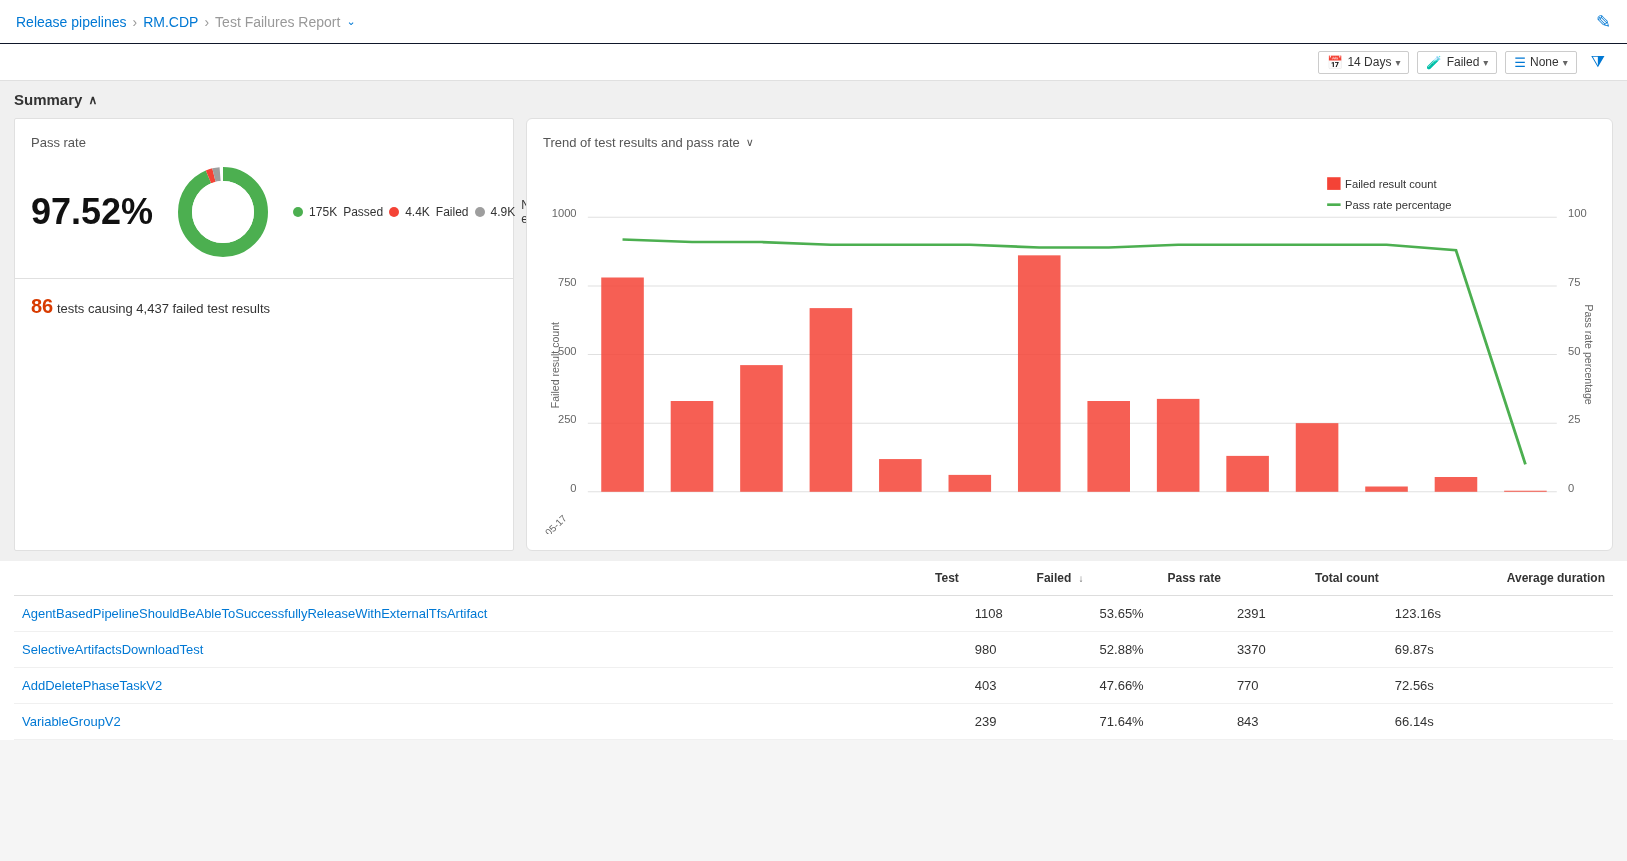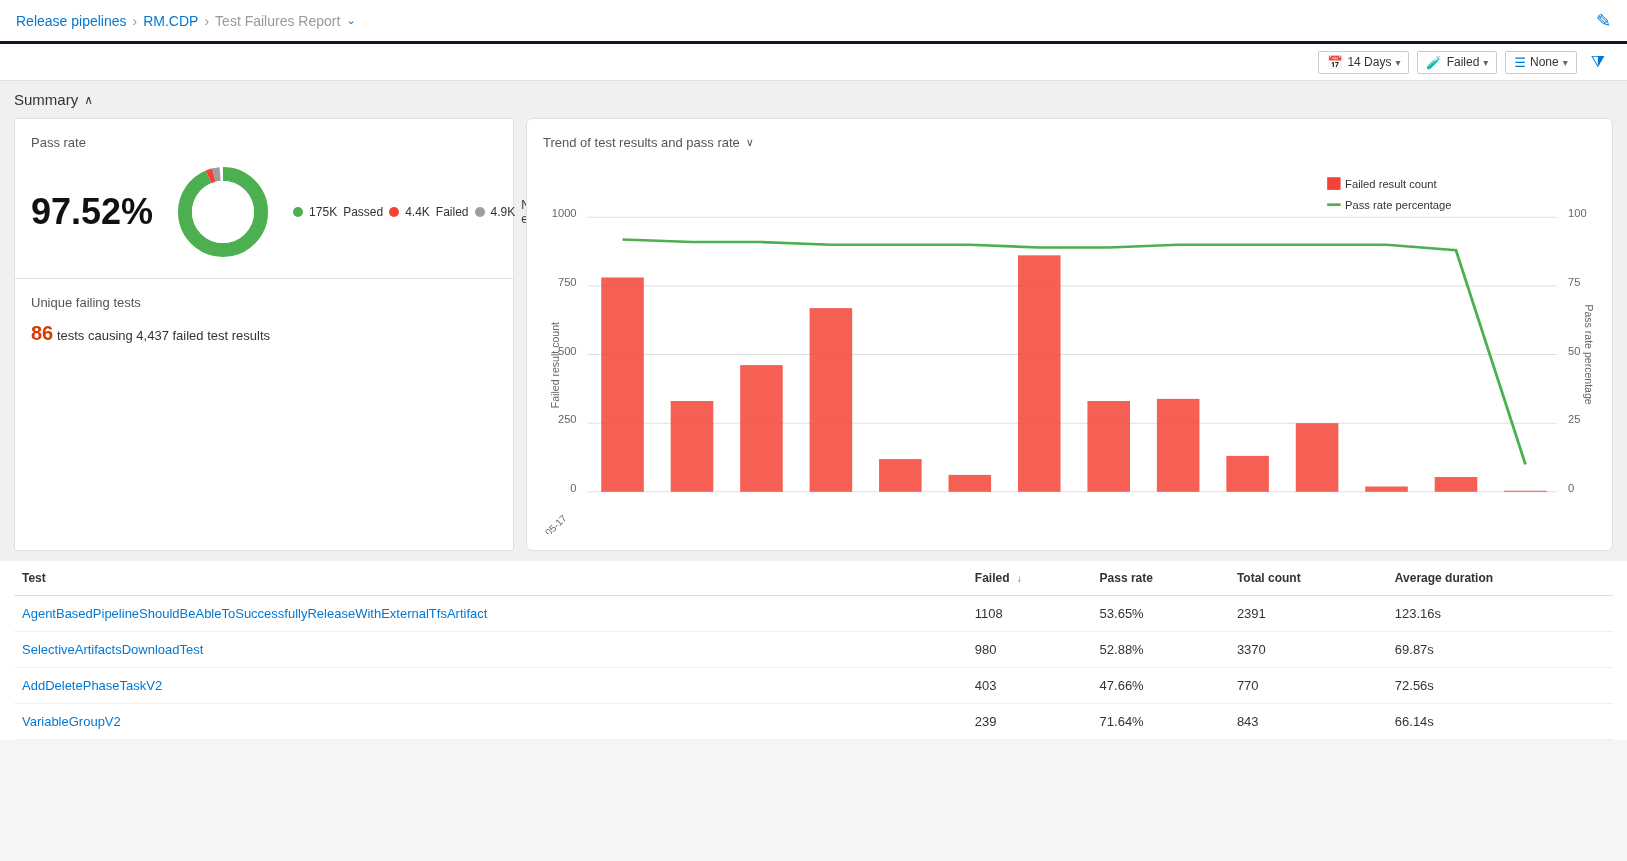--- a/index.html
+++ b/index.html
@@ -1,20 +1,20 @@
 <!DOCTYPE html>
 <html><head>
   <meta charset="utf-8">
   <style>
     * { box-sizing: border-box; margin: 0; padding: 0; }
     body { font-family: 'Segoe UI', sans-serif; font-size: 13px; background: #f5f5f5; color: #333; }
 
     .top-bar {
       display: flex; align-items: center; justify-content: space-between;
-      background: #fff; padding: 8px 16px; border-bottom: 3px solid #0f172a; height: 44px;
+      background: #fff; padding: 8px 16px; border-bottom: 1px solid #0f172a; height: 44px;
     }
     .breadcrumb { display: flex; align-items: center; gap: 6px; font-size: 14px; color: #333; }
     .breadcrumb span { color: #999; }
     .breadcrumb a { color: #0078d4; text-decoration: none; cursor: pointer; }
     .breadcrumb .current { font-weight: 500; }
     .breadcrumb .caret { color: #0078d4; font-size: 11px; }
     .top-right { display: flex; align-items: center; gap: 8px; }
     .top-right .edit-icon { color: #0078d4; font-size: 18px; cursor: pointer; }
 
     .filter-bar {
@@ -27,21 +27,21 @@
       padding: 3px 8px; font-size: 12px; cursor: pointer; background: #fff;
     }
     .filter-pill .icon { color: #0078d4; font-size: 13px; }
     .filter-pill .caret { color: #666; font-size: 10px; }
     .filter-icon-btn { color: #0078d4; font-size: 16px; cursor: pointer; padding: 3px 6px; }
 
     .main-content { padding: 0; background: #f5f5f5; }
 
     .summary-section { background: #f0f0f0; padding: 10px 14px; }
     .summary-header {
-      display: flex; align-items: center; gap: 6px; font-size: 15px; font-weight: 400;
+      display: flex; align-items: center; gap: 6px; font-size: 15px; font-weight: 700;
       cursor: pointer; margin-bottom: 10px;
     }
     .summary-header .chevron { font-size: 12px; }
 
     .summary-cards { display: flex; gap: 12px; }
 
     .card-left { background: #fff; border: 1px solid #e0e0e0; border-radius: 2px; width: 500px; flex-shrink: 0; }
 
     .pass-rate-card { padding: 16px; }
     .pass-rate-title { font-size: 13px; color: #555; margin-bottom: 12px; }
@@ -67,21 +67,21 @@
     .trend-header { display: flex; align-items: center; gap: 6px; font-size: 13px; color: #555; margin-bottom: 4px; cursor: pointer; }
     .trend-header .caret { font-size: 11px; }
 
     .chart-area { position: relative; width: 100%; height: 380px; }
     .chart-svg { width: 100%; height: 100%; }
 
     .table-section { background: #fff; margin-top: 0; padding: 0 14px; }
     .table-wrapper { overflow-x: auto; }
     table { width: 100%; border-collapse: collapse; font-size: 13px; }
     thead tr { border-bottom: 1px solid #ddd; }
-    th { padding: 10px 8px; text-align: left; font-weight: 600; color: #333; font-size: 12px; }
+    th { padding: 10px 8px; text-align: right; font-weight: 600; color: #333; font-size: 12px; }
     th .sort-icon { font-size: 10px; margin-left: 4px; color: #666; }
     td { padding: 10px 8px; border-bottom: 1px solid #f0f0f0; color: #333; }
     td.test-name { color: #0078d4; cursor: pointer; }
   </style>
 </head>
 <body>
 
 <div class="top-bar">
   <div class="breadcrumb">
     <a>Release pipelines</a>
@@ -158,21 +158,20 @@
                 <span>4.9K</span>
                 <span>Not executed</span>
               </div>
             </div>
           </div>
         </div>
 
         <hr class="divider">
 
         <div class="unique-failing-card">
-          <div class="unique-failing-title">Unique failing tests</div>
           <div class="unique-failing-body">
             <span class="count">86</span>
             <span> </span><span>tests causing 4,437 failed test results</span>
           </div>
         </div>
 
       </div>
 
       <div class="card-right">
         <div class="trend-header">

